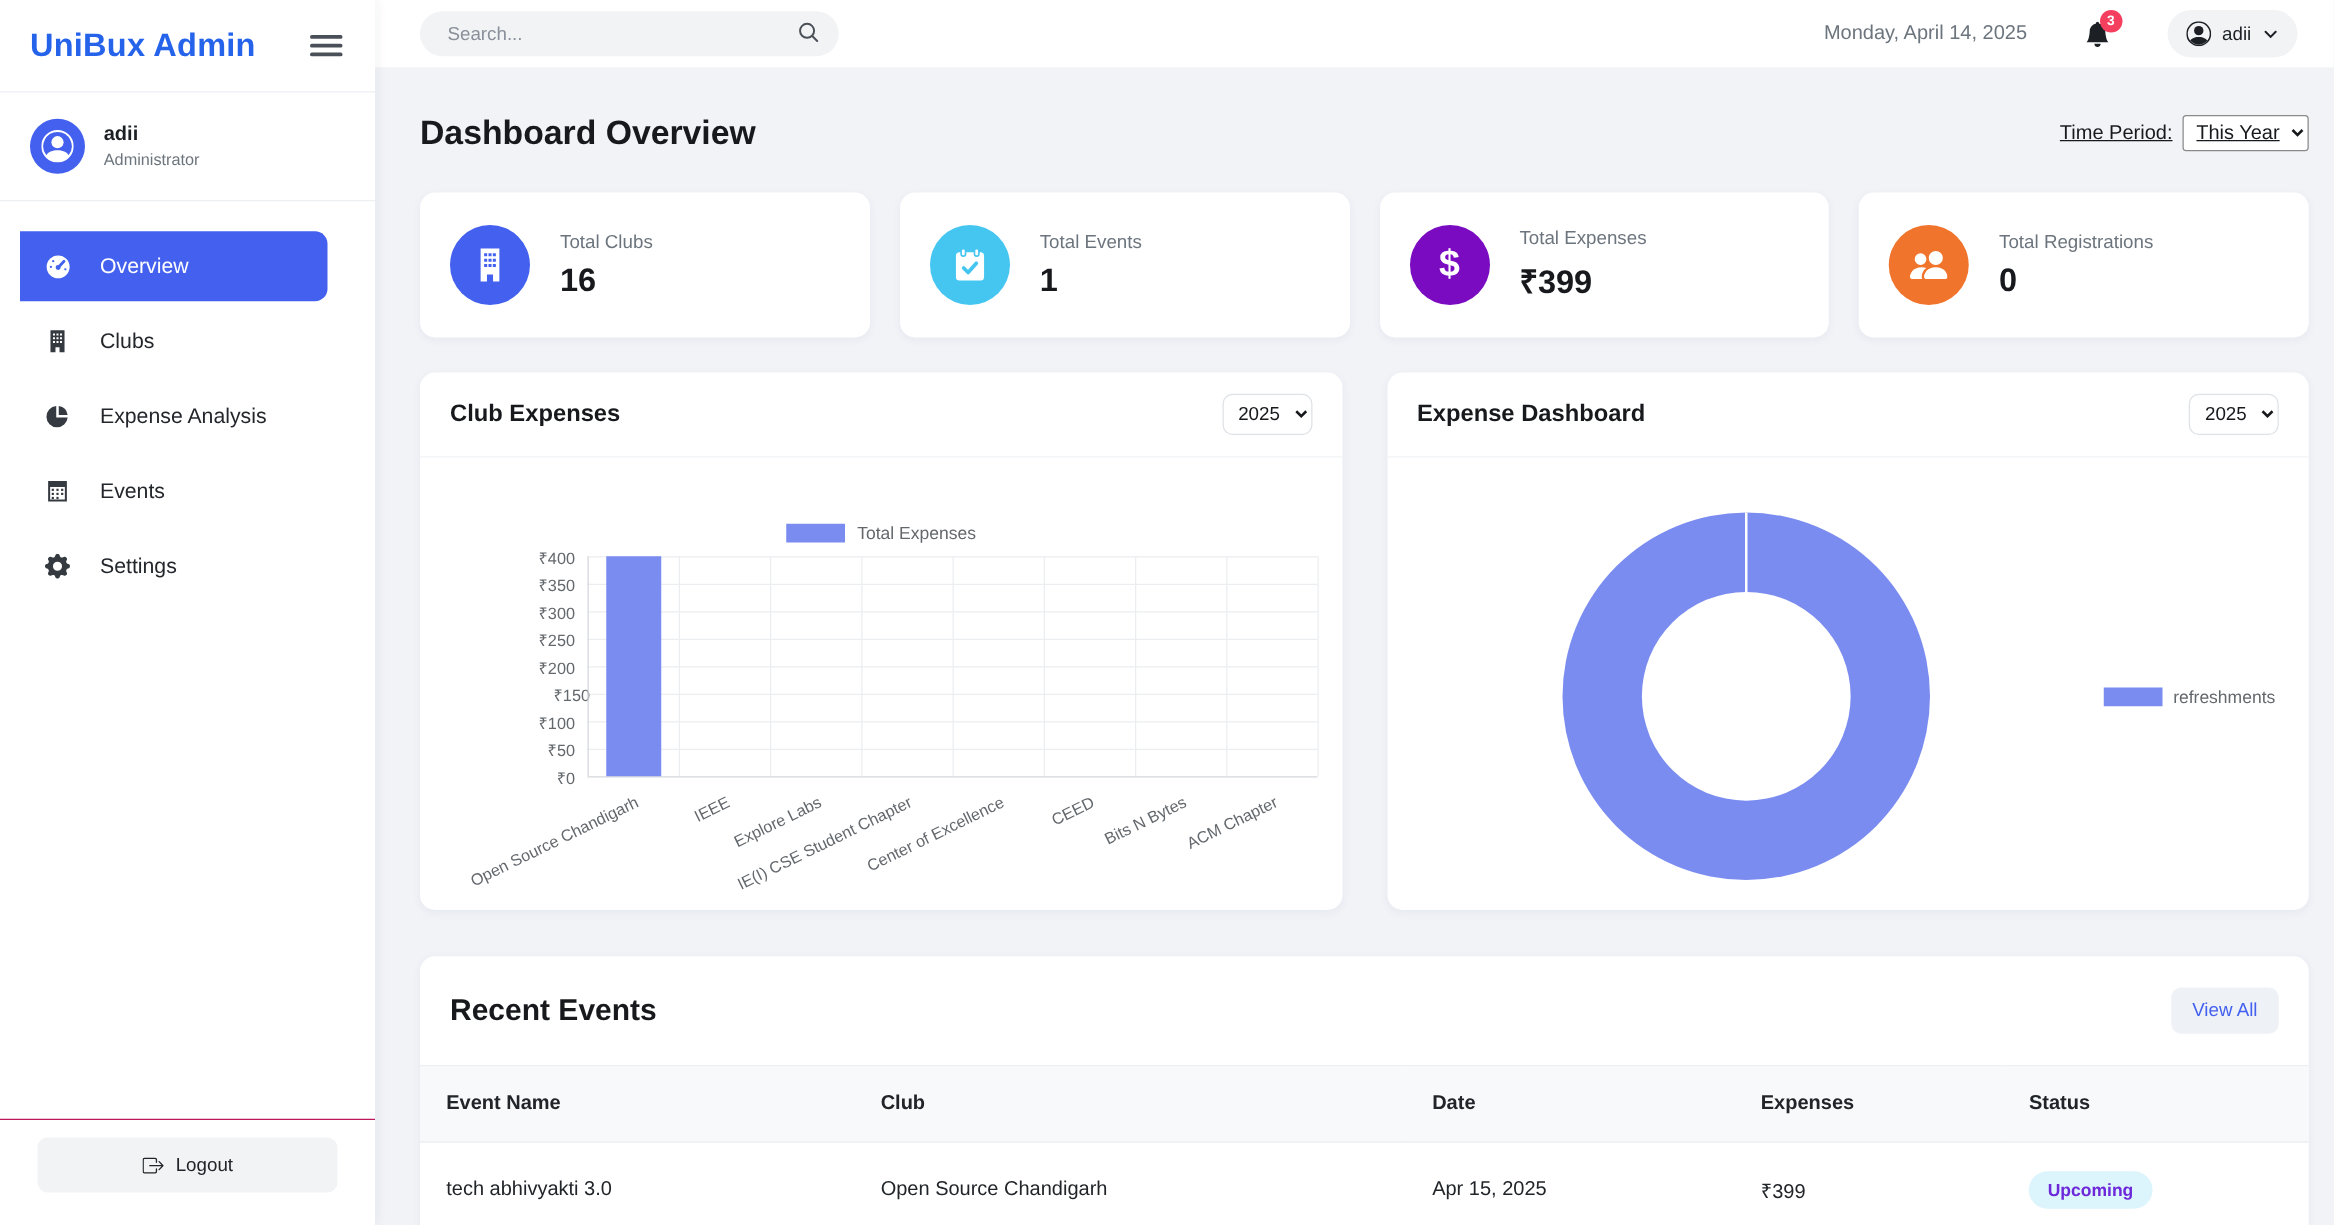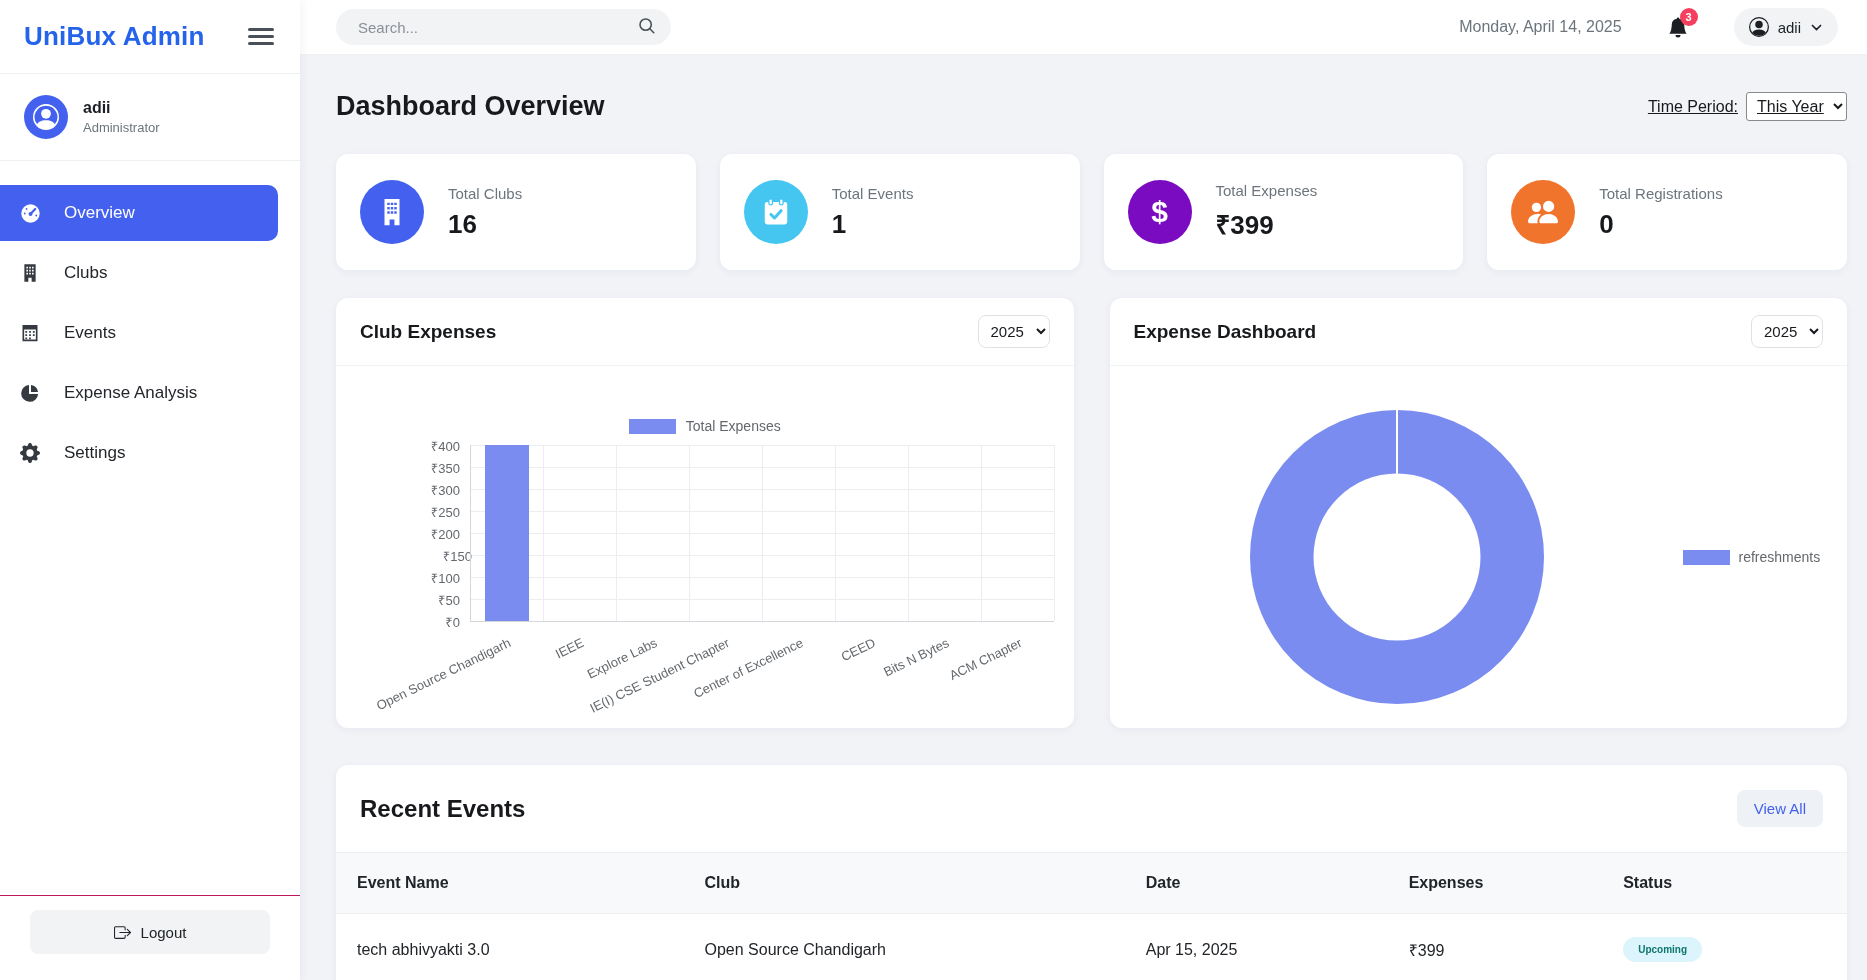--- a/index.html
+++ b/index.html
@@ -12,21 +12,21 @@
   .side-header { height:74px; display:flex; align-items:center; justify-content:space-between;
                  padding:0 26px 0 24px; border-bottom:1px solid #edf0f3; }
   .brand { color:#2563eb; font-size:26px; font-weight:bold; letter-spacing:.2px; }
   .hamburger { width:26px; cursor:pointer; }
   .hamburger span { display:block; height:3px; background:#495057; border-radius:2px; margin:4px 0; }
   .profile { display:flex; align-items:center; gap:15px; padding:21px 24px; border-bottom:1px solid #edf0f3; }
   .avatar { width:44px; height:44px; border-radius:50%; background:#4361ee; display:flex;
             align-items:center; justify-content:center; flex:none; }
   .profile-name { font-size:16px; font-weight:bold; color:#1c2025; margin-bottom:3px; }
   .profile-role { font-size:13px; color:#6c757d; }
-  .nav { padding:24px 0; flex:1; }
+  .nav { padding:24px 16px; flex:1; }
   .nav-item { height:56px; display:flex; align-items:center; gap:22px; padding-left:20px;
               margin:0 22px 4px 0; border-radius:0 10px 10px 0; font-size:17px; color:#23272c; cursor:pointer; }
   .nav-item .nico { width:22px; height:22px; flex:none; color:#343a40; display:flex; align-items:center; }
   .nav-item.active { background:#4361ee; color:#fff; }
   .nav-item.active .nico { color:#fff; }
   .logout-wrap { padding:14px 30px 26px; border-top:1px solid #be185d; }
   .logout-btn { width:100%; height:44px; background:#f1f3f5; border:none; border-radius:8px;
                 display:flex; align-items:center; justify-content:center; gap:10px;
                 font-family:inherit; font-size:15px; color:#212529; cursor:pointer; }
 
@@ -103,21 +103,21 @@
   .re-head { display:flex; align-items:center; justify-content:space-between; padding:25px 24px; }
   .re-title { font-size:24px; font-weight:bold; color:#17191c; }
   .view-all { background:#eef1f6; color:#4361ee; border:none; border-radius:8px; padding:10px 17px;
               font-family:inherit; font-size:15px; cursor:pointer; }
   table.re-table { width:100%; border-collapse:collapse; table-layout:fixed; }
   .re-table col:nth-child(1){width:23%;} .re-table col:nth-child(2){width:29.2%;}
   .re-table col:nth-child(3){width:17.4%;} .re-table col:nth-child(4){width:14.2%;}
   .re-table thead tr { background:#f8f9fa; border-top:1px solid #edf0f2; border-bottom:1px solid #edf0f2; }
   .re-table th { text-align:left; font-size:16px; font-weight:bold; color:#212529; padding:21px 12px 21px 21px; }
   .re-table td { text-align:left; font-size:16px; color:#212529; padding:23px 12px 23px 21px; }
-  .status-badge { display:inline-block; background:#dcf4fc; color:#0f766e; font-size:10px; font-weight:bold;
+  .status-badge { display:inline-block; background:#dcf4fc; color:#6d28d9; font-size:14px; font-weight:bold;
                   padding:7px 15px; border-radius:16px; }
 </style>
 </head>
 <body>
 
 <aside class="sidebar">
   <div class="side-header">
     <div class="brand">UniBux Admin</div>
     <div class="hamburger">
         <span></span>
@@ -153,47 +153,47 @@
       </span>
       <span>Overview</span>
     </div>
     <div class="nav-item">
       <span class="nico">
         <svg width="20" height="20" viewBox="0 0 16 16">
             <path fill="currentColor" fill-rule="evenodd" d="M3.5 1h9v14H9.3v-3.2H6.7V15H3.5zM5.1 3h1.3v1.3H5.1zM7.35 3h1.3v1.3h-1.3zM9.6 3h1.3v1.3H9.6zM5.1 5.4h1.3v1.3H5.1zM7.35 5.4h1.3v1.3h-1.3zM9.6 5.4h1.3v1.3H9.6zM5.1 7.8h1.3v1.3H5.1zM7.35 7.8h1.3v1.3h-1.3zM9.6 7.8h1.3v1.3H9.6z"></path>
           </svg>
       </span>
       <span>Clubs</span>
+    </div>
+    <div class="nav-item">
+      <span class="nico">
+        <svg width="20" height="20" viewBox="0 0 16 16">
+            <path fill="currentColor" d="M7.2 1.5A6.8 6.8 0 1 0 14.5 8.8H7.2z"></path>
+            <path fill="currentColor" d="M8.8 1.5a6.8 6.8 0 0 1 5.7 5.7H8.8z"></path>
+          </svg>
+      </span>
+      <span>Expense Analysis</span>
     </div>
     <div class="nav-item">
       <span class="nico">
         <svg width="20" height="20" viewBox="0 0 16 16">
             <path fill="currentColor" fill-rule="evenodd" d="M2 1.5h12v13H2zM3.3 5.2h9.4v8H3.3z"></path>
             <g fill="currentColor">
               <rect x="4.3" y="6.4" width="1.4" height="1.4"></rect>
               <rect x="7.3" y="6.4" width="1.4" height="1.4"></rect>
               <rect x="10.3" y="6.4" width="1.4" height="1.4"></rect>
               <rect x="4.3" y="9" width="1.4" height="1.4"></rect>
               <rect x="7.3" y="9" width="1.4" height="1.4"></rect>
               <rect x="10.3" y="9" width="1.4" height="1.4"></rect>
               <rect x="4.3" y="11.6" width="1.4" height="1.4"></rect>
               <rect x="7.3" y="11.6" width="1.4" height="1.4"></rect>
             </g>
           </svg>
       </span>
       <span>Events</span>
-    </div>
-    <div class="nav-item">
-      <span class="nico">
-        <svg width="20" height="20" viewBox="0 0 16 16">
-            <path fill="currentColor" d="M7.2 1.5A6.8 6.8 0 1 0 14.5 8.8H7.2z"></path>
-            <path fill="currentColor" d="M8.8 1.5a6.8 6.8 0 0 1 5.7 5.7H8.8z"></path>
-          </svg>
-      </span>
-      <span>Expense Analysis</span>
     </div>
     <div class="nav-item">
       <span class="nico">
         <svg width="20" height="20" viewBox="0 0 16 16">
             <path fill="currentColor" fill-rule="evenodd" d="M9.405 1.05c-.413-1.4-2.397-1.4-2.81 0l-.1.34a1.464 1.464 0 0 1-2.105.872l-.31-.17c-1.283-.698-2.686.705-1.987 1.987l.169.311c.446.82.023 1.841-.872 2.105l-.34.1c-1.4.413-1.4 2.397 0 2.81l.34.1a1.464 1.464 0 0 1 .872 2.105l-.17.31c-.698 1.283.705 2.686 1.987 1.987l.311-.169a1.464 1.464 0 0 1 2.105.872l.1.34c.413 1.4 2.397 1.4 2.81 0l.1-.34a1.464 1.464 0 0 1 2.105-.872l.31.17c1.283.698 2.686-.705 1.987-1.987l-.169-.311a1.464 1.464 0 0 1 .872-2.105l.34-.1c1.4-.413 1.4-2.397 0-2.81l-.34-.1a1.464 1.464 0 0 1-.872-2.105l.17-.31c.698-1.283-.705-2.686-1.987-1.987l-.311.169a1.464 1.464 0 0 1-2.105-.872zM8 10.93a2.929 2.929 0 1 1 0-5.86 2.929 2.929 0 0 1 0 5.86z"></path>
           </svg>
       </span>
       <span>Settings</span>
     </div>
   </nav>

